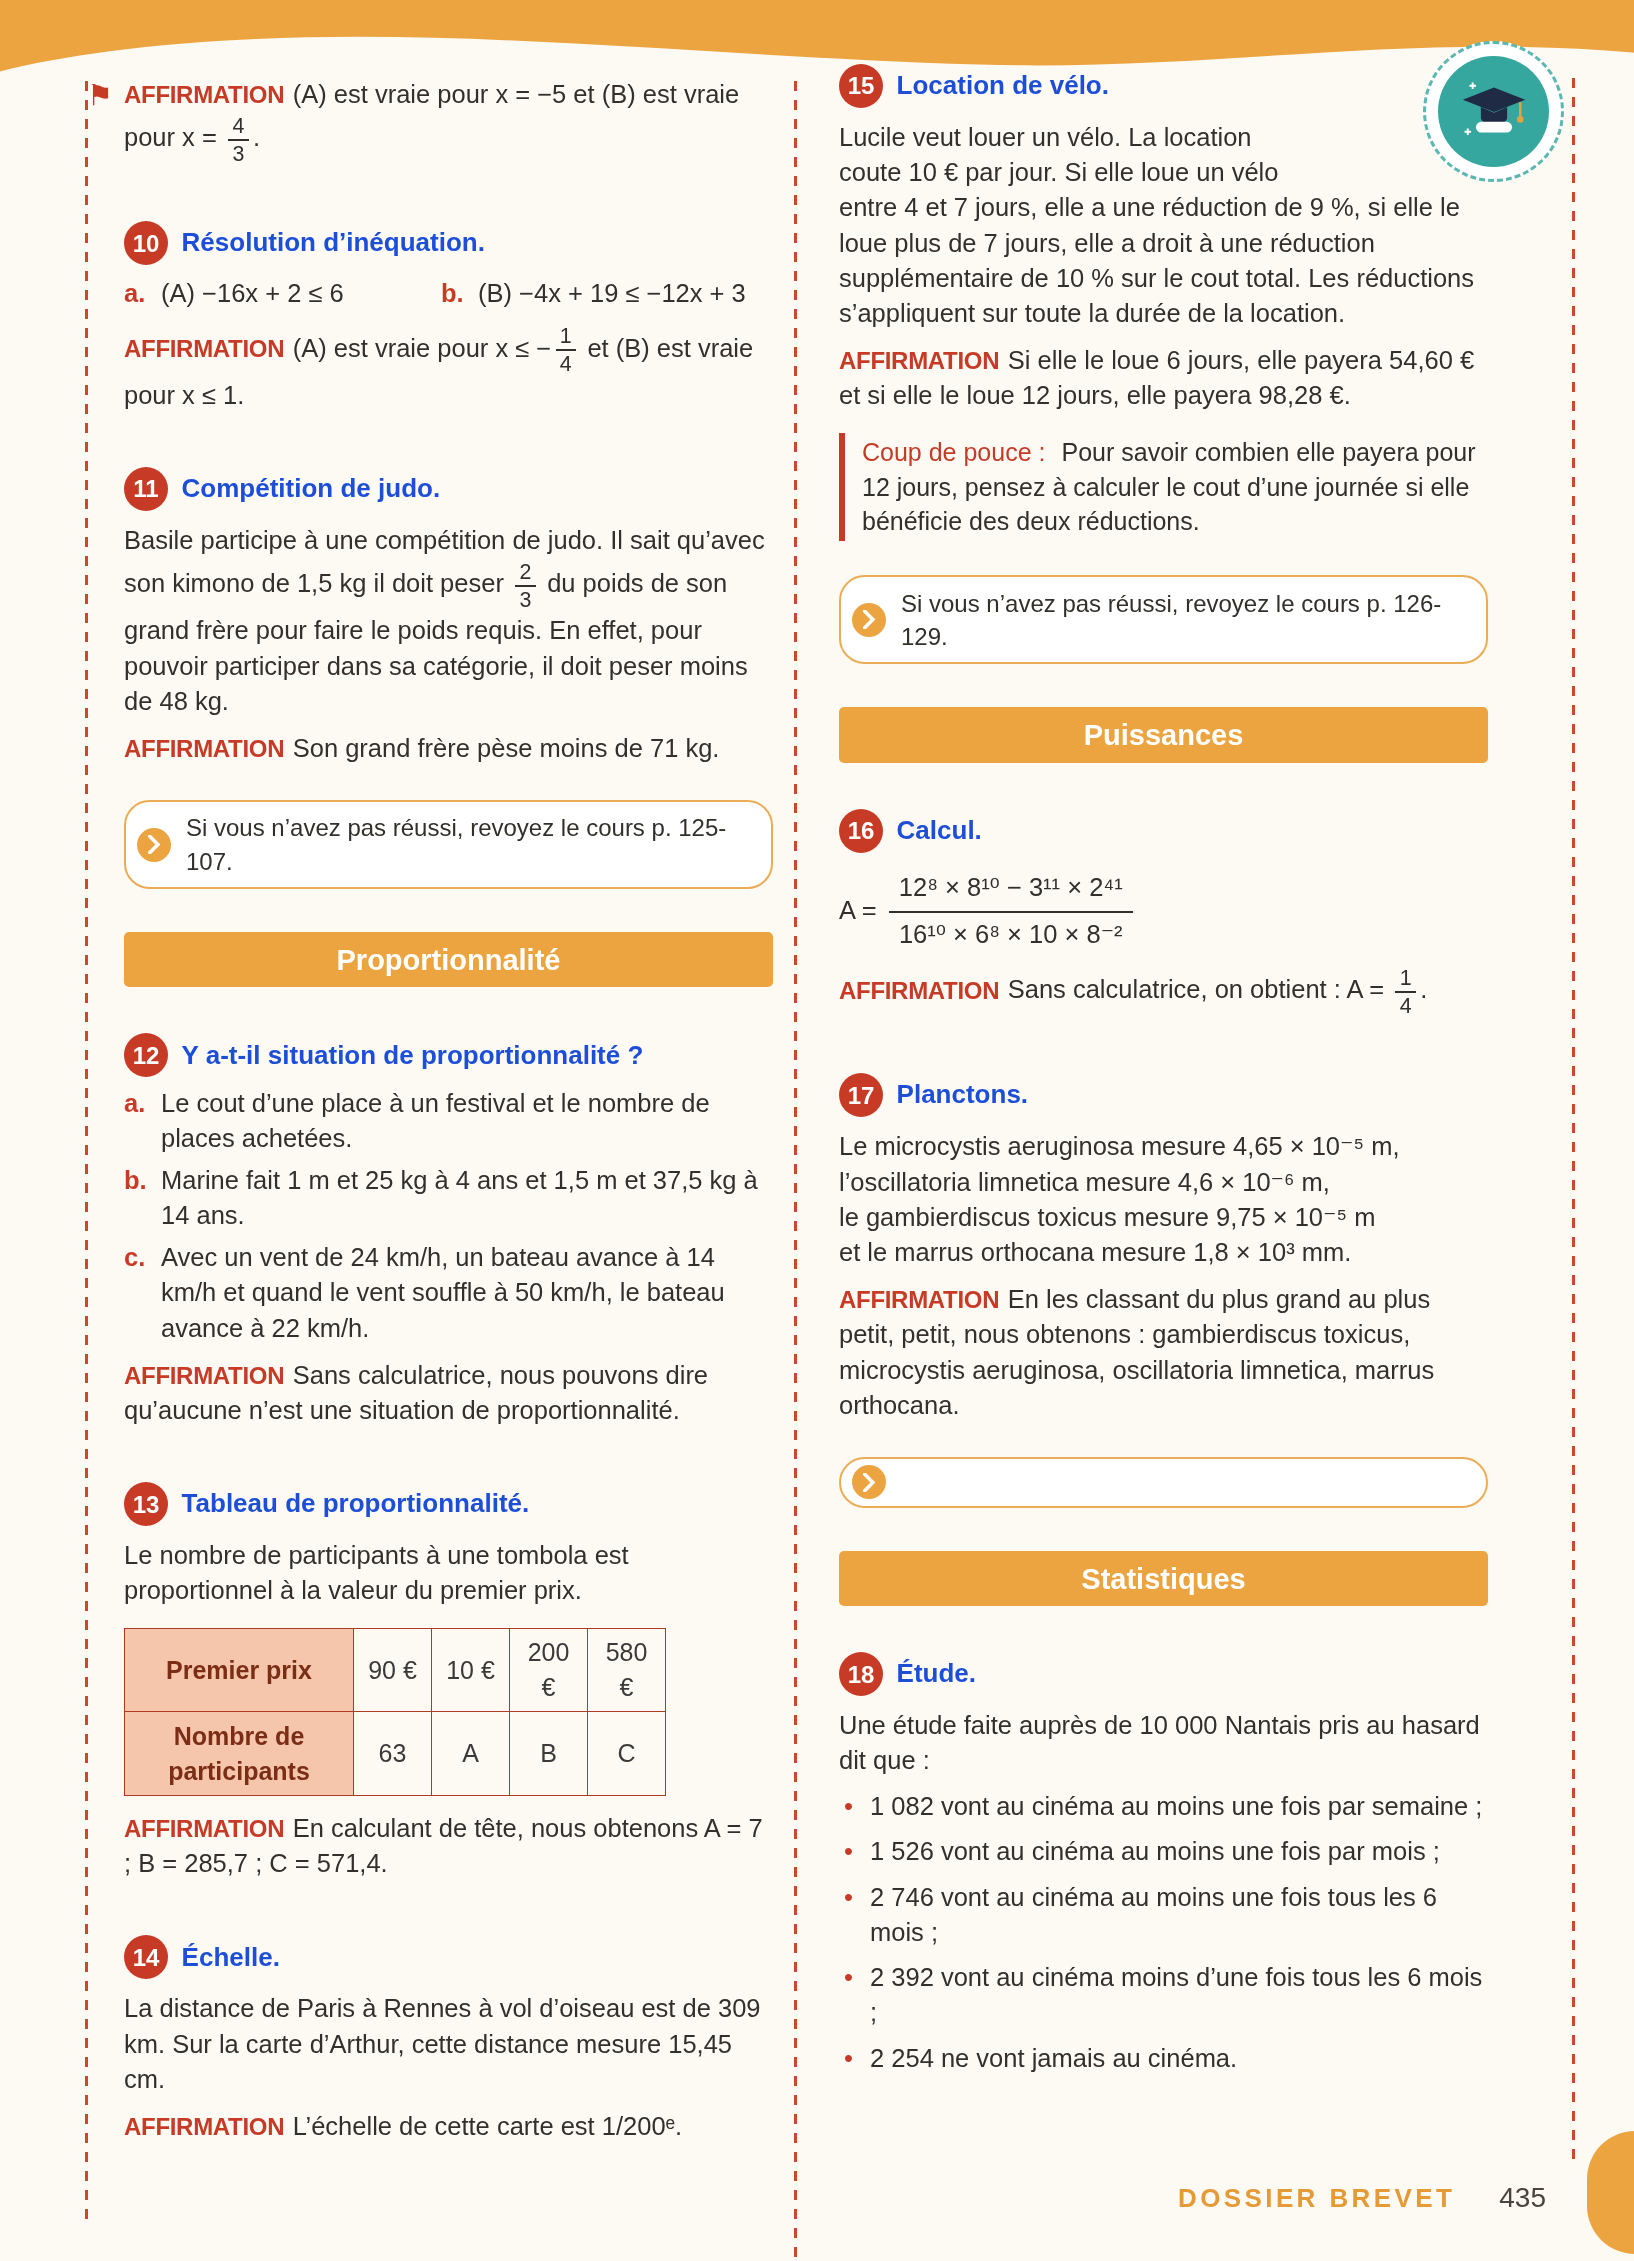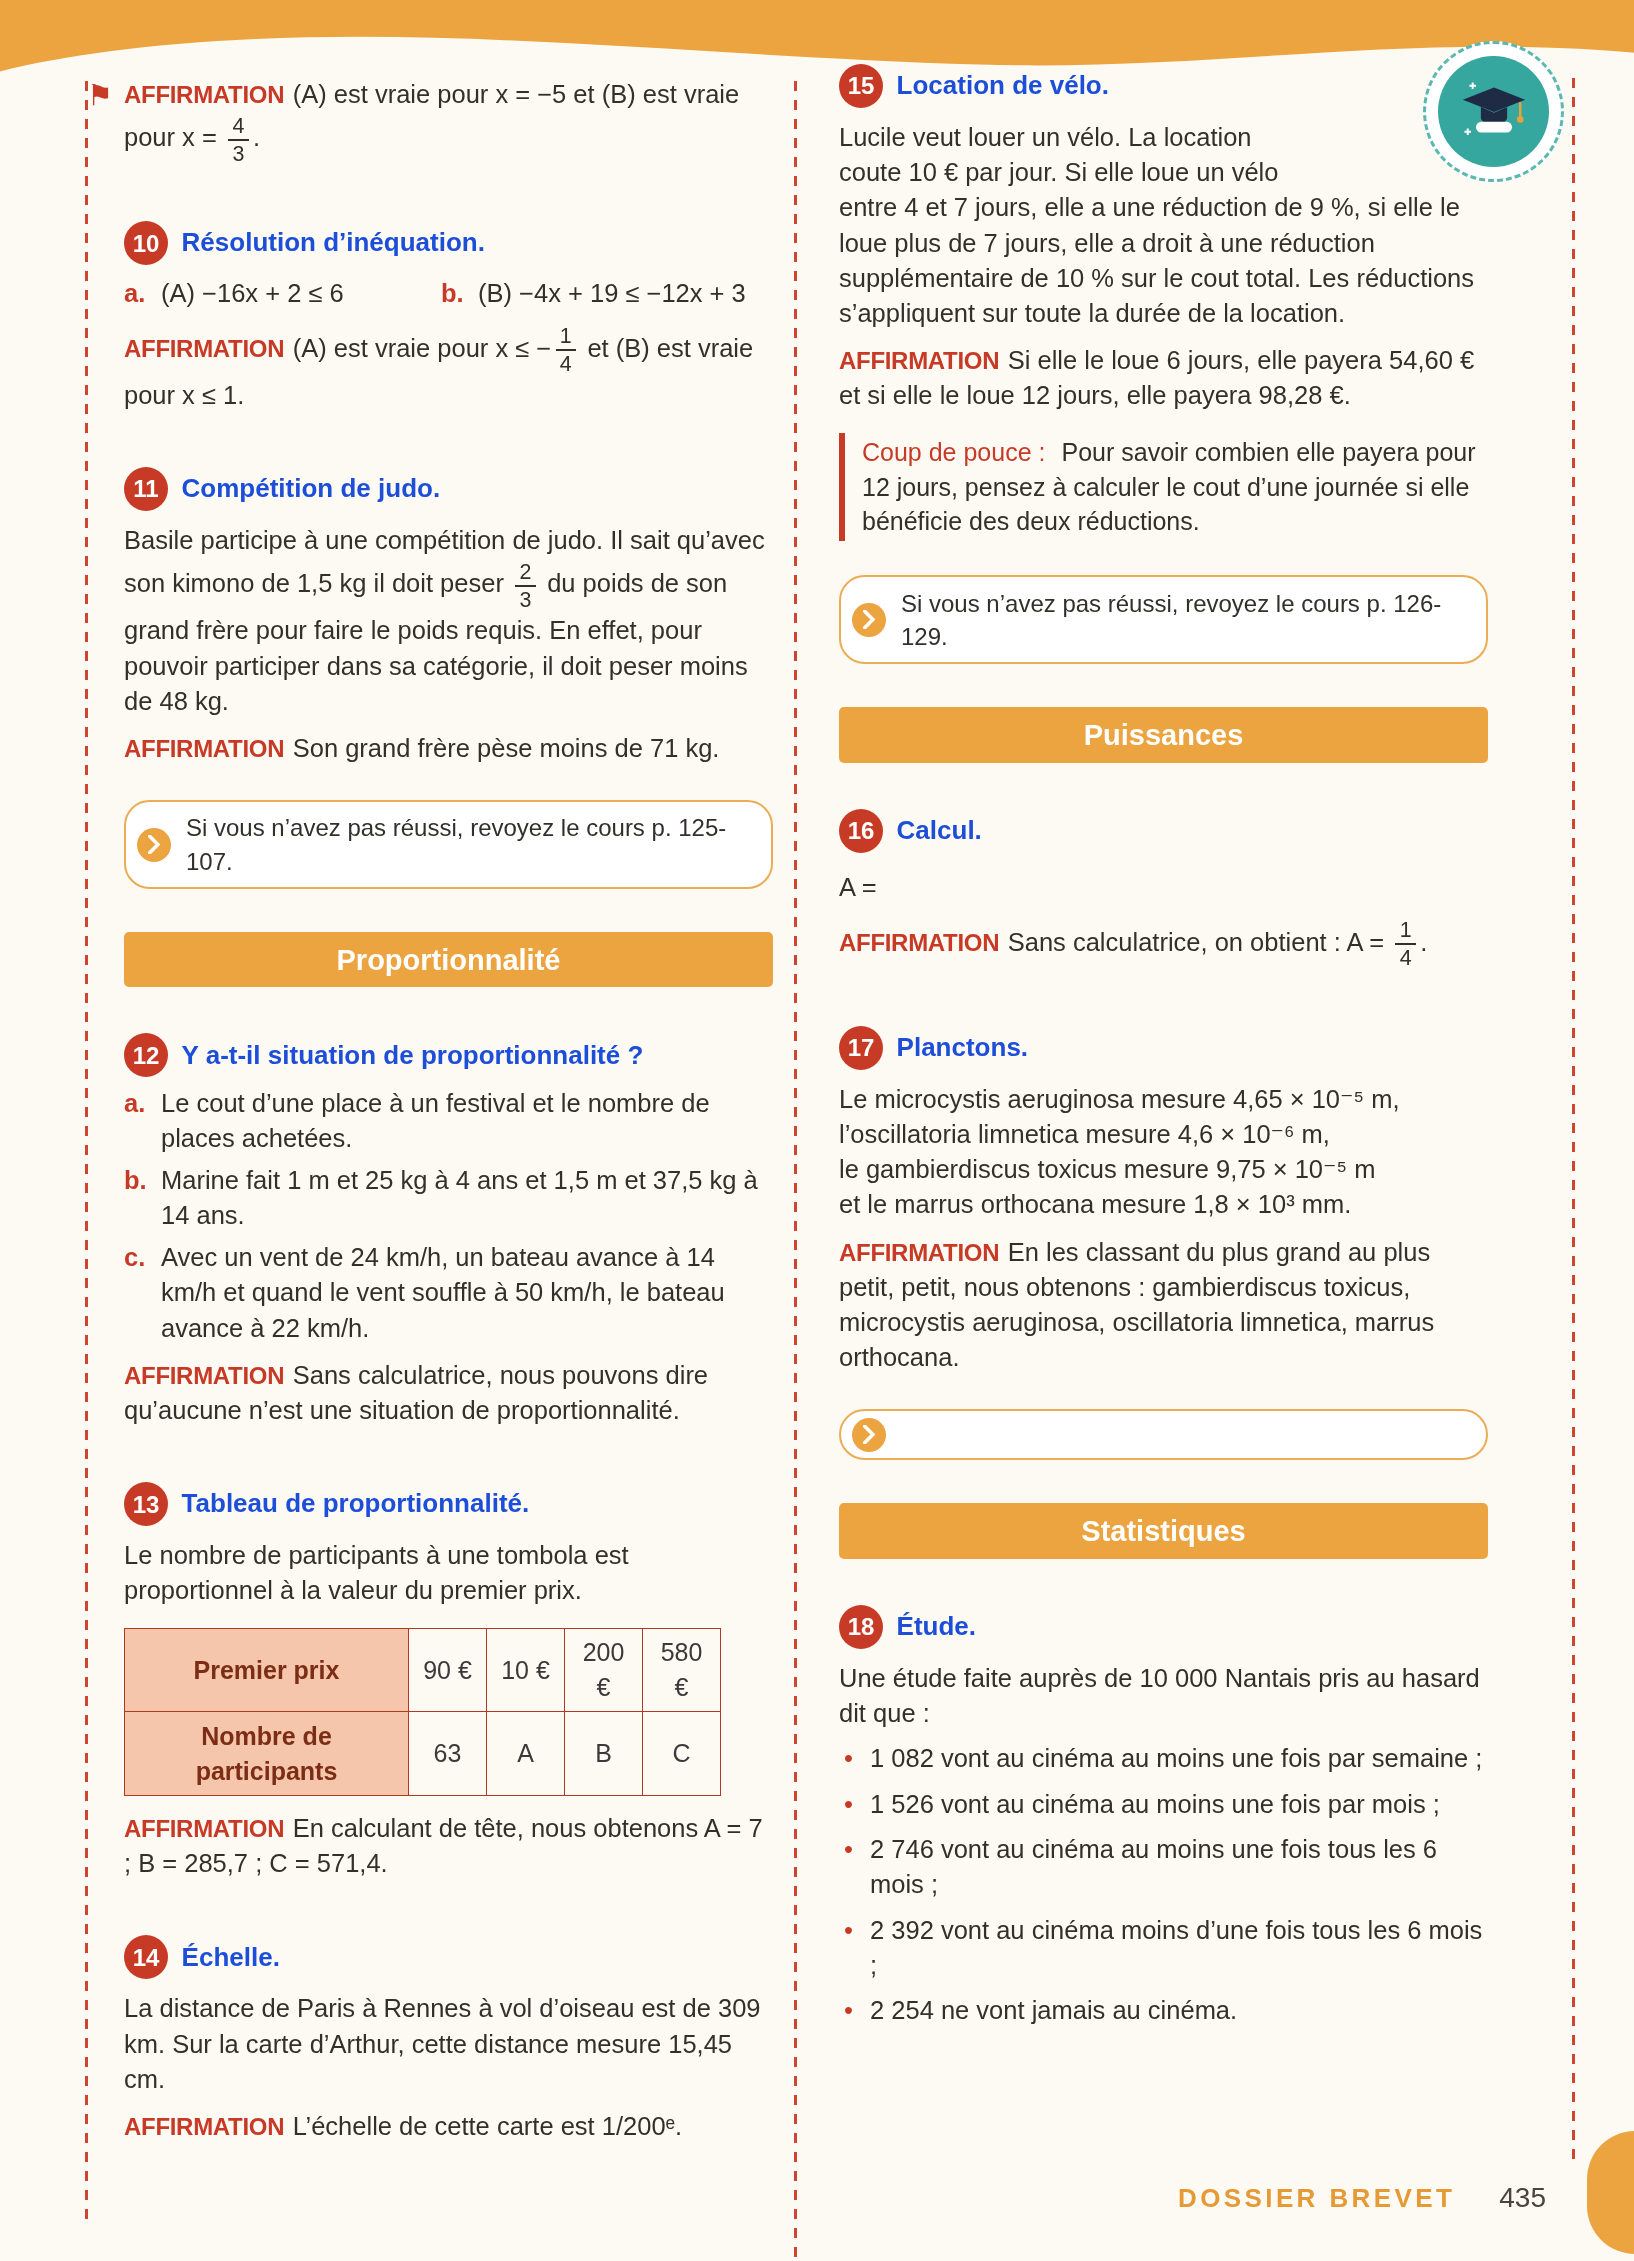--- a/index.html
+++ b/index.html
@@ -82,21 +82,21 @@
     background:#ECA440;color:#fff;font-weight:bold;font-size:29px;text-align:center;
     padding:7.7px 0;border-radius:5.1px;margin:43px 0 46px;
   }
   
   .coup{border-left:6.8px solid #C73B26;padding:2.6px 0 2.6px 17px;margin-top:19px;font-size:25px}
   .coup-label{color:#C73B26;font-weight:normal;margin-right:16px}
   
   .tblwrap{margin-top:19px}
   table.prop{border-collapse:collapse}
   .prop td{border:1.7px solid #AE3A22;text-align:center;font-size:25px;padding:6.8px 8.5px;color:#3A3A3A}
-  .prop td.rowhead{background:#F5C6AB;font-weight:bold;color:#7C2D16;width:284px}
+  .prop td.rowhead{background:#F5C6AB;font-weight:bold;color:#7C2D16;width:229px}
   .prop td.cv{width:78px}
   
   .bullets{margin-top:10.2px}
   .bullet{display:flex;margin-top:10.2px}
   .dot{color:#C73B26;width:31px;flex:0 0 auto;padding-left:5.1px}
   
   .intro{position:relative}
   .flag{position:absolute;left:-37px;top:-1.7px;color:#C73B26;font-size:29px}
   
   .badge-spacer{float:right;width:175px;height:109px}
@@ -278,20 +278,24 @@
 
   <div class="sec">Puissances</div>
 
   <div class="exo" style="margin-top:0">
     <div class="exo-head">
       <div class="exo-num">16</div>
       <div class="exo-title">Calcul.</div>
     </div>
     <div class="mathline">
       <span>A =</span>
+      <span class="bigfrac">
+        <span class="fn">12⁸ × 8¹⁰ − 3¹¹ × 2⁴¹</span>
+        <span class="fd">16¹⁰ × 6⁸ × 10 × 8⁻²</span>
+      </span>
     </div>
     <p class="aff">
       <span class="aff-label">AFFIRMATION</span><span>Sans calculatrice, on obtient : A = </span><span class="frac"><span class="fn">1</span><span class="fd">4</span></span><span>.</span>
     </p>
   </div>
 
   <div class="exo">
     <div class="exo-head">
       <div class="exo-num">17</div>
       <div class="exo-title">Planctons.</div>

